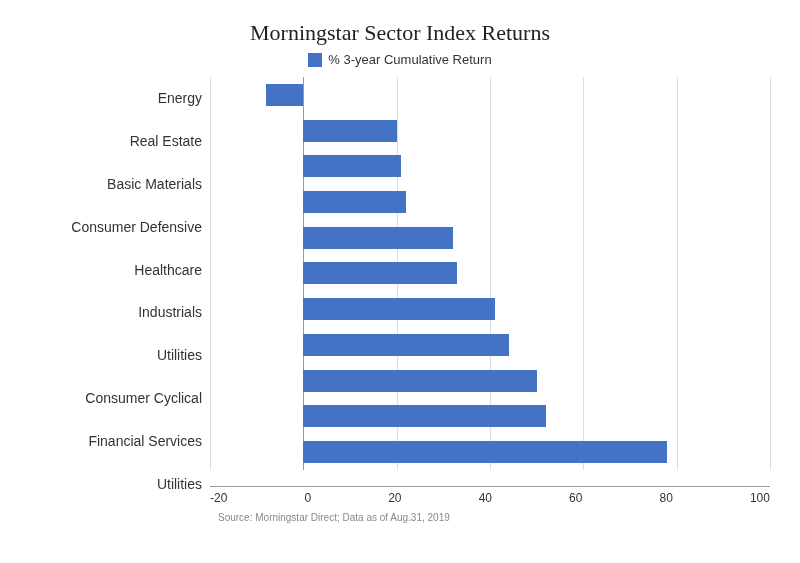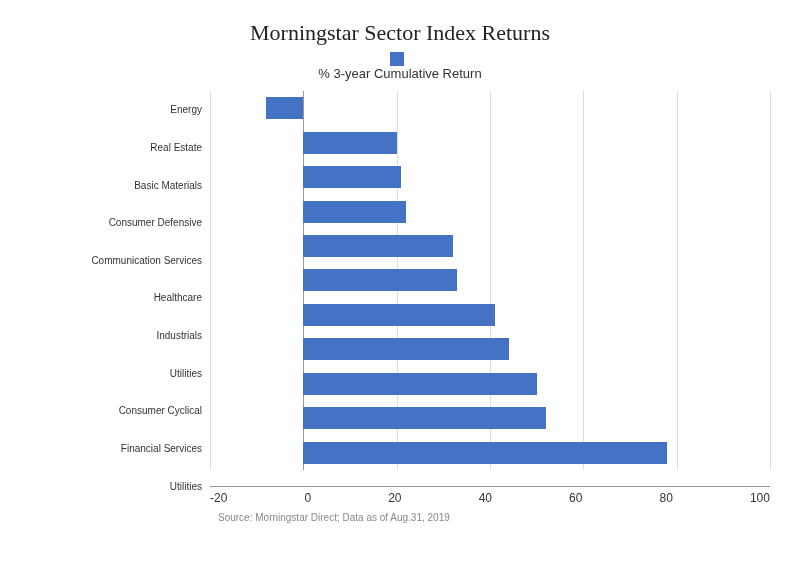--- a/index.html
+++ b/index.html
@@ -27,21 +27,20 @@
       margin-bottom: 6px;
       font-family: 'Georgia', serif;
     }
     .legend {
       display: flex;
       align-items: center;
       font-size: 13px;
       color: #333;
       margin-bottom: 10px;
       font-family: Arial, sans-serif;
-      flex-direction: column;
     }
     .legend-box {
       width: 14px;
       height: 14px;
       background: #4472C4;
       display: inline-block;
       margin-right: 6px;
     }
     .chart-area {
       display: flex;
@@ -51,21 +50,21 @@
     }
     .y-labels {
       display: flex;
       flex-direction: column;
       justify-content: space-around;
       align-items: flex-end;
       padding-right: 8px;
       min-width: 180px;
     }
     .y-label {
-      font-size: 10px;
+      font-size: 14px;
       color: #333;
       font-family: Arial, sans-serif;
       height: 30px;
       display: flex;
       align-items: center;
       justify-content: flex-end;
     }
     .chart-body {
       flex: 1;
       display: flex;
@@ -126,21 +125,20 @@
     <span class="legend-box"></span>
     <span>% 3-year Cumulative Return</span>
   </div>
 
   <div class="chart-area">
     <div class="y-labels" id="y-labels">
         <div class="y-label">Energy</div>
         <div class="y-label">Real Estate</div>
         <div class="y-label">Basic Materials</div>
         <div class="y-label">Consumer Defensive</div>
-        <div class="y-label">Communication Services</div>
         <div class="y-label">Healthcare</div>
         <div class="y-label">Industrials</div>
         <div class="y-label">Utilities</div>
         <div class="y-label">Consumer Cyclical</div>
         <div class="y-label">Financial Services</div>
         <div class="y-label">Utilities</div>
       </div>
     <div class="chart-body">
       <div class="bars-container" id="bars-container">
         <svg class="grid-lines" id="grid-svg" width="100%" height="100%" style="position: absolute; top: 0px; left: 0px; width: 100%; height: 100%;"></svg>

